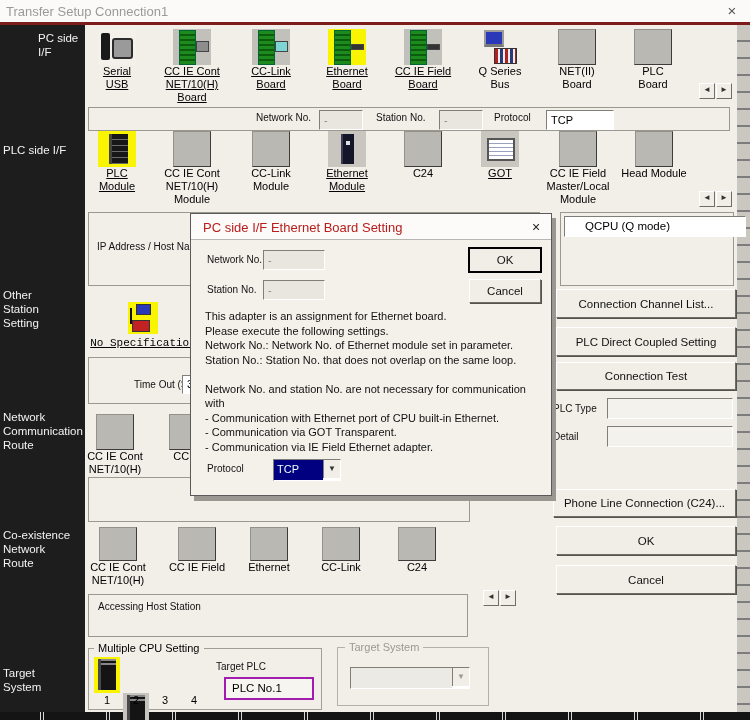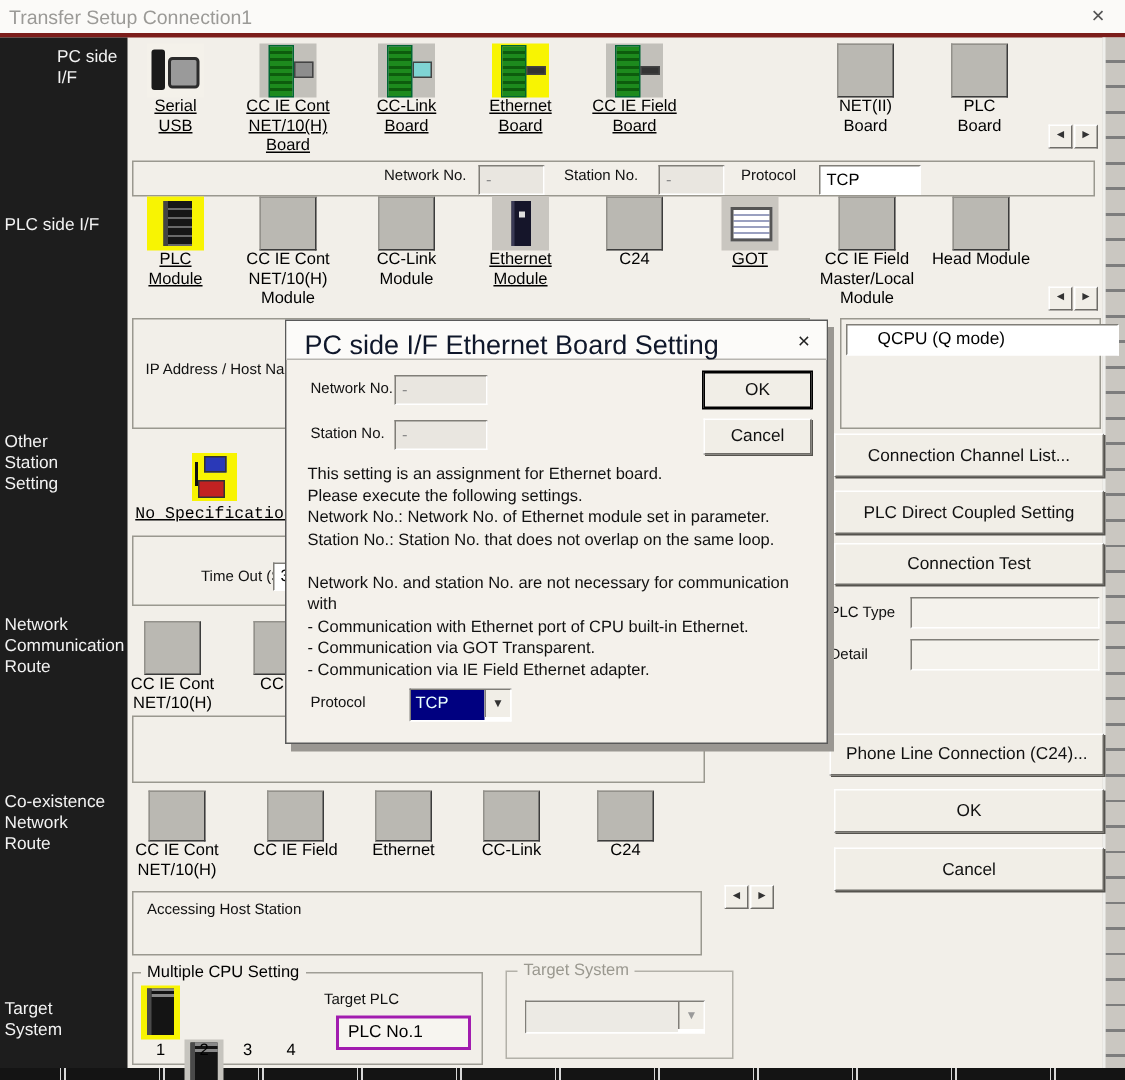--- a/index.html
+++ b/index.html
@@ -57,21 +57,21 @@
   .cputower{position:absolute;left:4px;top:2px;width:15px;height:31px;background:#141414;border-left:3px solid #4a4a4a;
             background-image:linear-gradient(to bottom,#888 0 2px,#141414 2px 4px,#888 4px 6px,#141414 6px);}
   .scrollpair{display:flex;gap:1px;}
   .sbtn{width:14px;height:14px;background:#f1eee7;border-top:1px solid #fff;border-left:1px solid #fff;border-right:1px solid #6f6d68;border-bottom:1px solid #6f6d68;
         font-size:8px;line-height:12px;text-align:center;color:#333;}
   .groupbox{border:1px solid #a09e96;}
   .legend{background:#f2efe9;padding:0 4px;font-size:11px;}
   
   .modal{left:190px;top:213px;width:362px;height:283px;background:#f4f1eb;border:1px solid #5a5a5a;box-shadow:4px 5px 0 #9a9792;box-sizing:border-box;}
   .mtitle{left:0;top:0;width:100%;height:26px;background:#fcfbf9;border-bottom:1px solid #b7b5b0;box-sizing:border-box;}
-  .mtitle-text{left:12px;top:6px;font-size:18px;color:#0f172a;}
+  .mtitle-text{left:12px;top:6px;font-size:13px;color:#b91c1c;}
   .mclose{left:335px;top:4px;width:20px;height:18px;font-size:14px;text-align:center;line-height:18px;color:#222;}
   .defbtn{border:1px solid #000;box-shadow:none;outline:1px solid #000;}
   .minput{width:56px;height:18px;border-top:1px solid #807e78;border-left:1px solid #807e78;border-bottom:1px solid #fff;border-right:1px solid #fff;
           background:#e9e6e0;color:#8a8a8a;font-size:11px;line-height:18px;padding-left:4px;}
   .infoline{font-size:11px;line-height:14.5px;color:#111;min-height:14.5px;white-space:nowrap;}
   .combo{display:flex;border-top:1px solid #807e78;border-left:1px solid #807e78;border-bottom:1px solid #fff;border-right:1px solid #fff;background:#fff;}
   .combo .val{flex:1;background:#000080;color:#e9ffff;font-size:11px;line-height:18px;padding-left:3px;}
   .combo .arrow{width:16px;height:18px;background:#f1eee7;border-left:1px solid #807e78;font-size:8px;line-height:18px;text-align:center;color:#333;}
   .combo.disabled .val{background:#eceae4;color:#eceae4;}
   .combo.disabled .arrow{color:#9a9a9a;}
@@ -139,20 +139,28 @@
 Board</span>
   </div>
   <div class="abs item" style="left:385px;top:29px;width:76px;">
     <span class="ico boardbg">
         <span class="pcb"></span>
         <span class="pcb-nub" style="background:#333;height:4px;top:15px;"></span>
       </span>
     <span class="lbl u">CC IE Field
 Board</span>
   </div>
+  <div class="abs item" style="left:462px;top:29px;width:76px;">
+    <span class="ico qbusbg">
+        <span class="qb-mon"></span>
+        <span class="qb-rack"></span>
+      </span>
+    <span class="lbl">Q Series
+Bus</span>
+  </div>
   <div class="abs item" style="left:539px;top:29px;width:76px;">
     <span class="ico graysq"></span>
     <span class="lbl">NET(II)
 Board</span>
   </div>
   <div class="abs item" style="left:615px;top:29px;width:76px;">
     <span class="ico graysq"></span>
     <span class="lbl">PLC
 Board</span>
   </div>
@@ -321,21 +329,21 @@
       <div class="abs mtitle-text">PC side I/F Ethernet Board Setting</div>
       <div class="abs mclose">×</div>
     </div>
     <div class="abs field-lbl" style="left:16px;top:40px;">Network No.</div>
     <div class="abs minput" style="left:72px;top:36px;">-</div>
     <div class="abs btn defbtn" style="left:278px;top:34px;width:70px;height:22px;">OK</div>
     <div class="abs field-lbl" style="left:16px;top:70px;">Station No.</div>
     <div class="abs minput" style="left:72px;top:66px;">-</div>
     <div class="abs btn" style="left:278px;top:65px;width:70px;height:22px;">Cancel</div>
     <div class="abs" style="left:14px;top:95px;width:344px;">
-      <div class="infoline">This setting is an assignment for Ethernet board.</div>
+      <div class="infoline">This adapter is an assignment for Ethernet board.</div>
       <div class="infoline">Please execute the following settings.</div>
       <div class="infoline">Network No.: Network No. of Ethernet module set in parameter.</div>
       <div class="infoline">Station No.: Station No. that does not overlap on the same loop.</div>
       <div class="infoline"></div>
       <div class="infoline">Network No. and station No. are not necessary for communication</div>
       <div class="infoline">with</div>
       <div class="infoline">- Communication with Ethernet port of CPU built-in Ethernet.</div>
       <div class="infoline">- Communication via GOT Transparent.</div>
       <div class="infoline">- Communication via IE Field Ethernet adapter.</div>
     </div>

